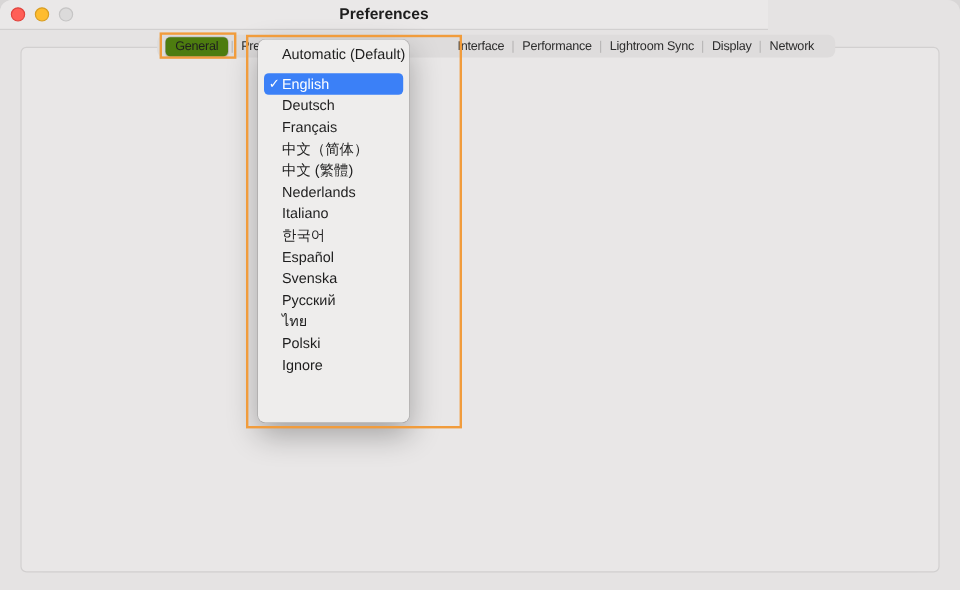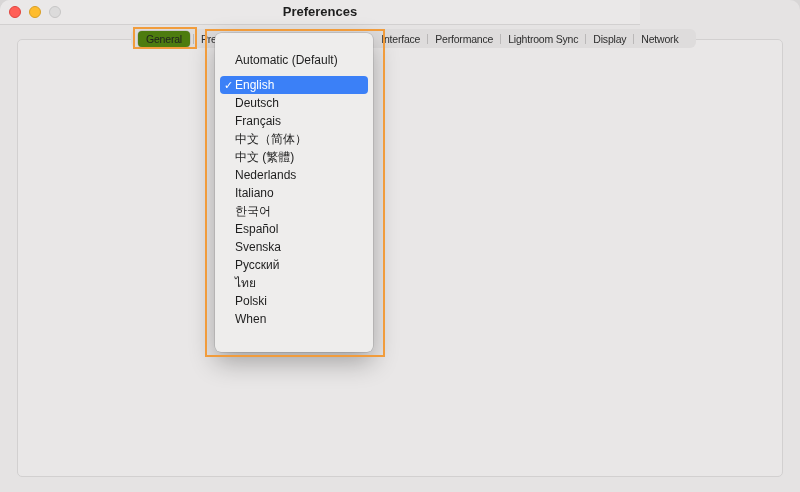--- a/index.html
+++ b/index.html
@@ -48,22 +48,22 @@
         background:#fdfdfd; box-shadow:inset 0 0 0 1px #c7c5c5, 0 0.5px 1px rgba(0,0,0,0.08); }
   .cb.checked { background:#3478f6; box-shadow:0 0.5px 1px rgba(0,0,0,0.15); display:flex; align-items:center; justify-content:center; }
   .cblabel { font-size:12.5px; color:#1d1d1f; white-space:nowrap; }
 
   
   .btn { position:absolute; background:#ffffff; border-radius:5px; text-align:center;
          box-shadow:0 0 0 0.5px rgba(0,0,0,0.16), 0 1px 1px rgba(0,0,0,0.08);
          font-size:11.5px; color:#1f1f1f; line-height:19px; }
 
   
-  .menu { position:absolute; left:215px; top:33px; width:158px; height:319px;
-          background:#eeedec; border-radius:6px; padding-top:18px; z-index:5;
+  .menu { position:absolute; left:215px; top:33px; width:126px; height:319px;
+          background:#eeedec; border-radius:6px; padding-top:3px; z-index:5;
           box-shadow:0 0 0 0.5px rgba(0,0,0,0.18), 0 10px 26px rgba(0,0,0,0.30); }
   .mitem { height:18px; line-height:18px; padding-left:20px; font-size:12px; color:#1e1e1e; white-space:nowrap; }
   .mgap { height:7px; }
   .mitem.selected { position:relative; margin:0 5px; padding-left:15px; background:#3b80f7;
                     border-radius:4px; color:#ffffff; }
   .mcheck { position:absolute; left:4px; top:0; font-size:11px; font-weight:bold; color:#fff; }
 
   
   .annot { position:absolute; border:2px solid #f19c3c; background:transparent; z-index:9; }
   .annot-a { left:133px; top:27px; width:64px; height:22px; }
@@ -202,19 +202,19 @@
     <div class="mitem">中文（简体）</div>
     <div class="mitem">中文 (繁體)</div>
     <div class="mitem">Nederlands</div>
     <div class="mitem">Italiano</div>
     <div class="mitem">한국어</div>
     <div class="mitem">Español</div>
     <div class="mitem">Svenska</div>
     <div class="mitem">Русский</div>
     <div class="mitem">ไทย</div>
     <div class="mitem">Polski</div>
-    <div class="mitem">When</div>
+    <div class="mitem">Ignore</div>
   </div>
 
   <div class="annot annot-a"></div>
   <div class="annot annot-b"></div>
 
 </div>
 
 </body></html>

